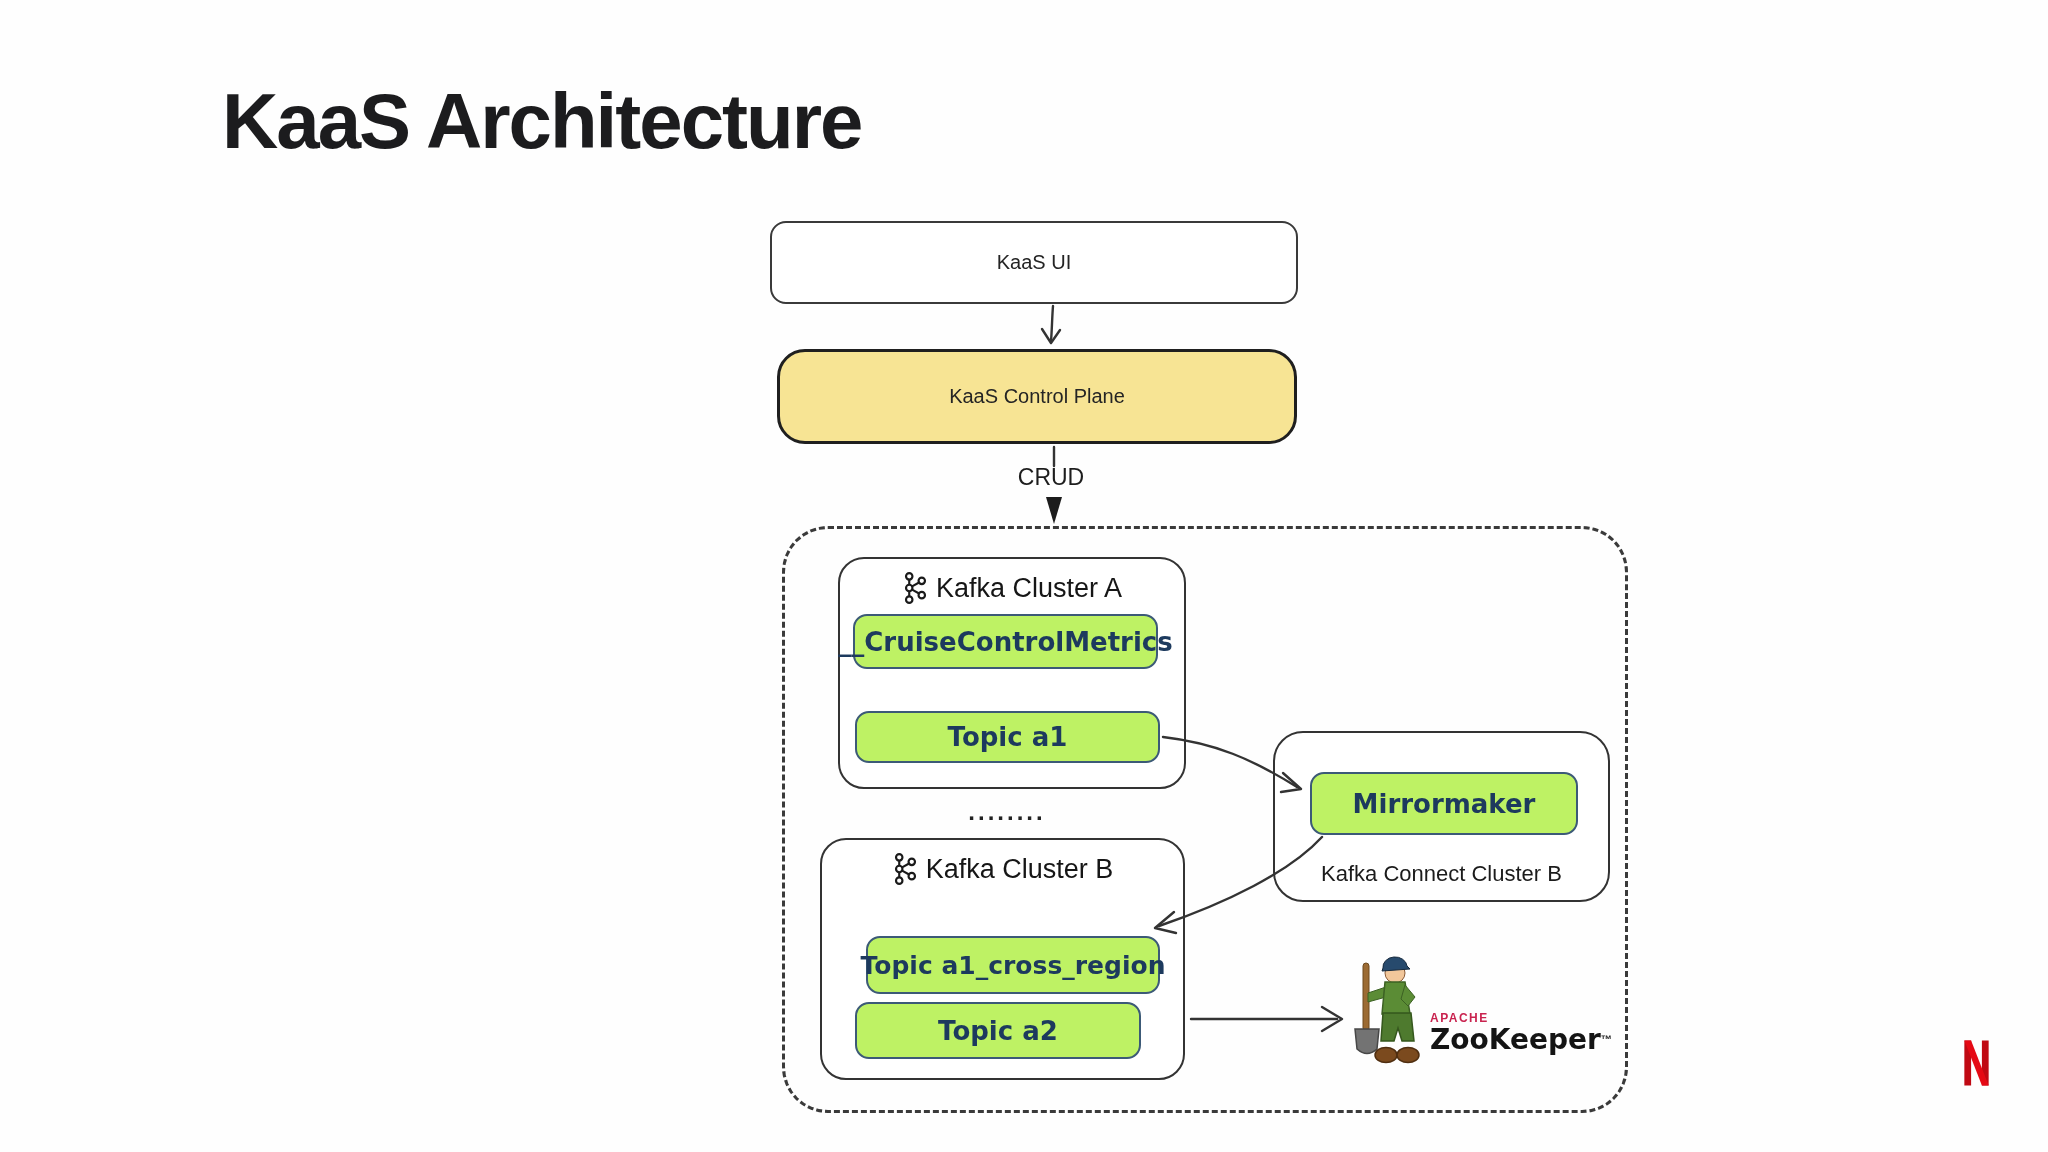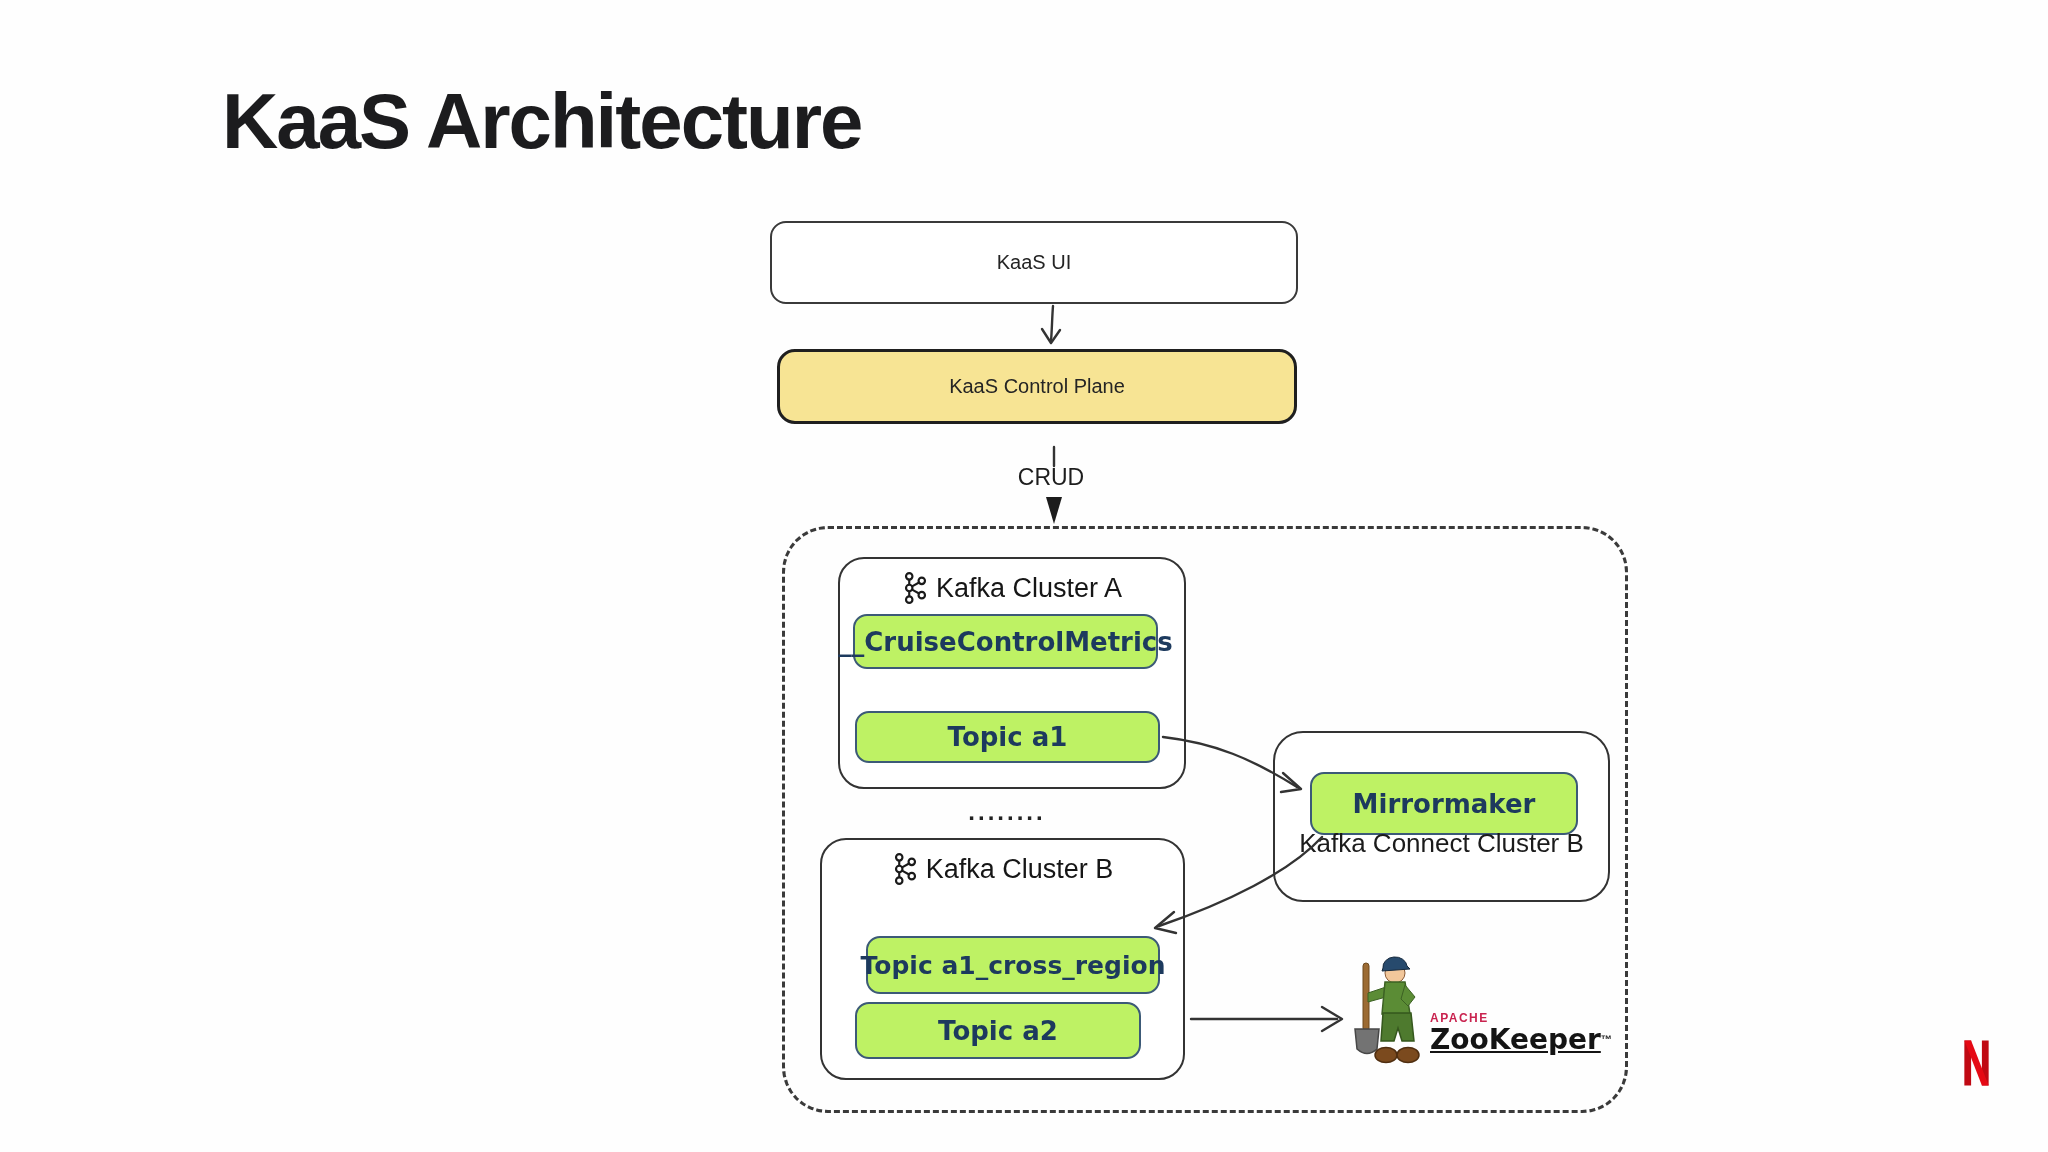--- a/index.html
+++ b/index.html
@@ -21,22 +21,22 @@
   .node {
     display:flex; align-items:center; justify-content:center;
     border-radius:16px;
     font-size:20px; color:#242424;
   }
   .kaas-ui {
     left:770px; top:221px; width:528px; height:83px;
     background:#ffffff; border:2px solid #3a3a3a;
   }
   .control-plane {
-    left:777px; top:349px; width:520px; height:75px;
-    background:#f7e494; border:3px solid #1f1f1f; border-radius:18px;
+    left:777px; top:349px; width:520px; height:95px;
+    background:#f7e494; border:3px solid #1f1f1f; border-radius:28px;
   }
   .crud-label {
     left:1011px; top:464px; width:80px; text-align:center;
     font-size:23px; color:#1d1d1d;
   }
 
   .dashed-region {
     left:782px; top:526px; width:846px; height:587px;
     border:3px dashed #3a3a3a; border-radius:46px;
     background:transparent;
@@ -64,42 +64,41 @@
     font-size:26px; font-weight:600; color:#1d3a5e;
     white-space:nowrap;
   }
   .topic-ccm  { left:853px;  top:614px; width:305px; height:55px; }
   .topic-a1   { left:855px;  top:711px; width:305px; height:52px; }
   .topic-a1cr { left:850px;  top:936px; width:294px; height:58px; font-size:25px;margin-left:16px; }
   .topic-a2   { left:855px;  top:1002px; width:286px; height:57px; }
   .mirrormaker{ left:1310px; top:772px; width:268px; height:63px; }
 
   .connect-label {
-    left:1273px; top:828px; width:337px; text-align:center;
-    font-size:26px; color:#1b1b1b;
+    left:1273px; top:861px; width:337px; text-align:center;
+    font-size:22px; color:#1b1b1b;
   }
 
   .dots-separator {
     left:952px; top:798px; width:110px; text-align:center;
     font-size:24px; font-weight:bold; letter-spacing:3px; color:#222222;
   }
 
   .arrow-layer { left:0; top:0; width:2048px; height:1152px; pointer-events:none; }
 
   .zk-group { left:1348px; top:954px; width:230px; height:120px; }
   .zk-char  { position:absolute; left:0; top:0; width:82px; height:114px; }
   .zk-text  { position:absolute; left:82px; top:58px; line-height:1.05; }
   .zk-apache {
     font-size:12px; font-weight:bold; letter-spacing:1.5px;
     color:#c9234f;
   }
   .zk-name {
     font-size:28px; font-weight:bold; color:#141414;
     font-family:"DejaVu Sans", sans-serif;
-    text-decoration:underline;
   }
   .zk-tm { font-size:11px; vertical-align:super; font-weight:bold; color:#141414; }
 
   .netflix-n { left:1963px; top:1038px; width:27px; height:50px; }
 </style>
 </head>
 <body>
 
 <div class="abs slide-title">KaaS Architecture</div>
 

